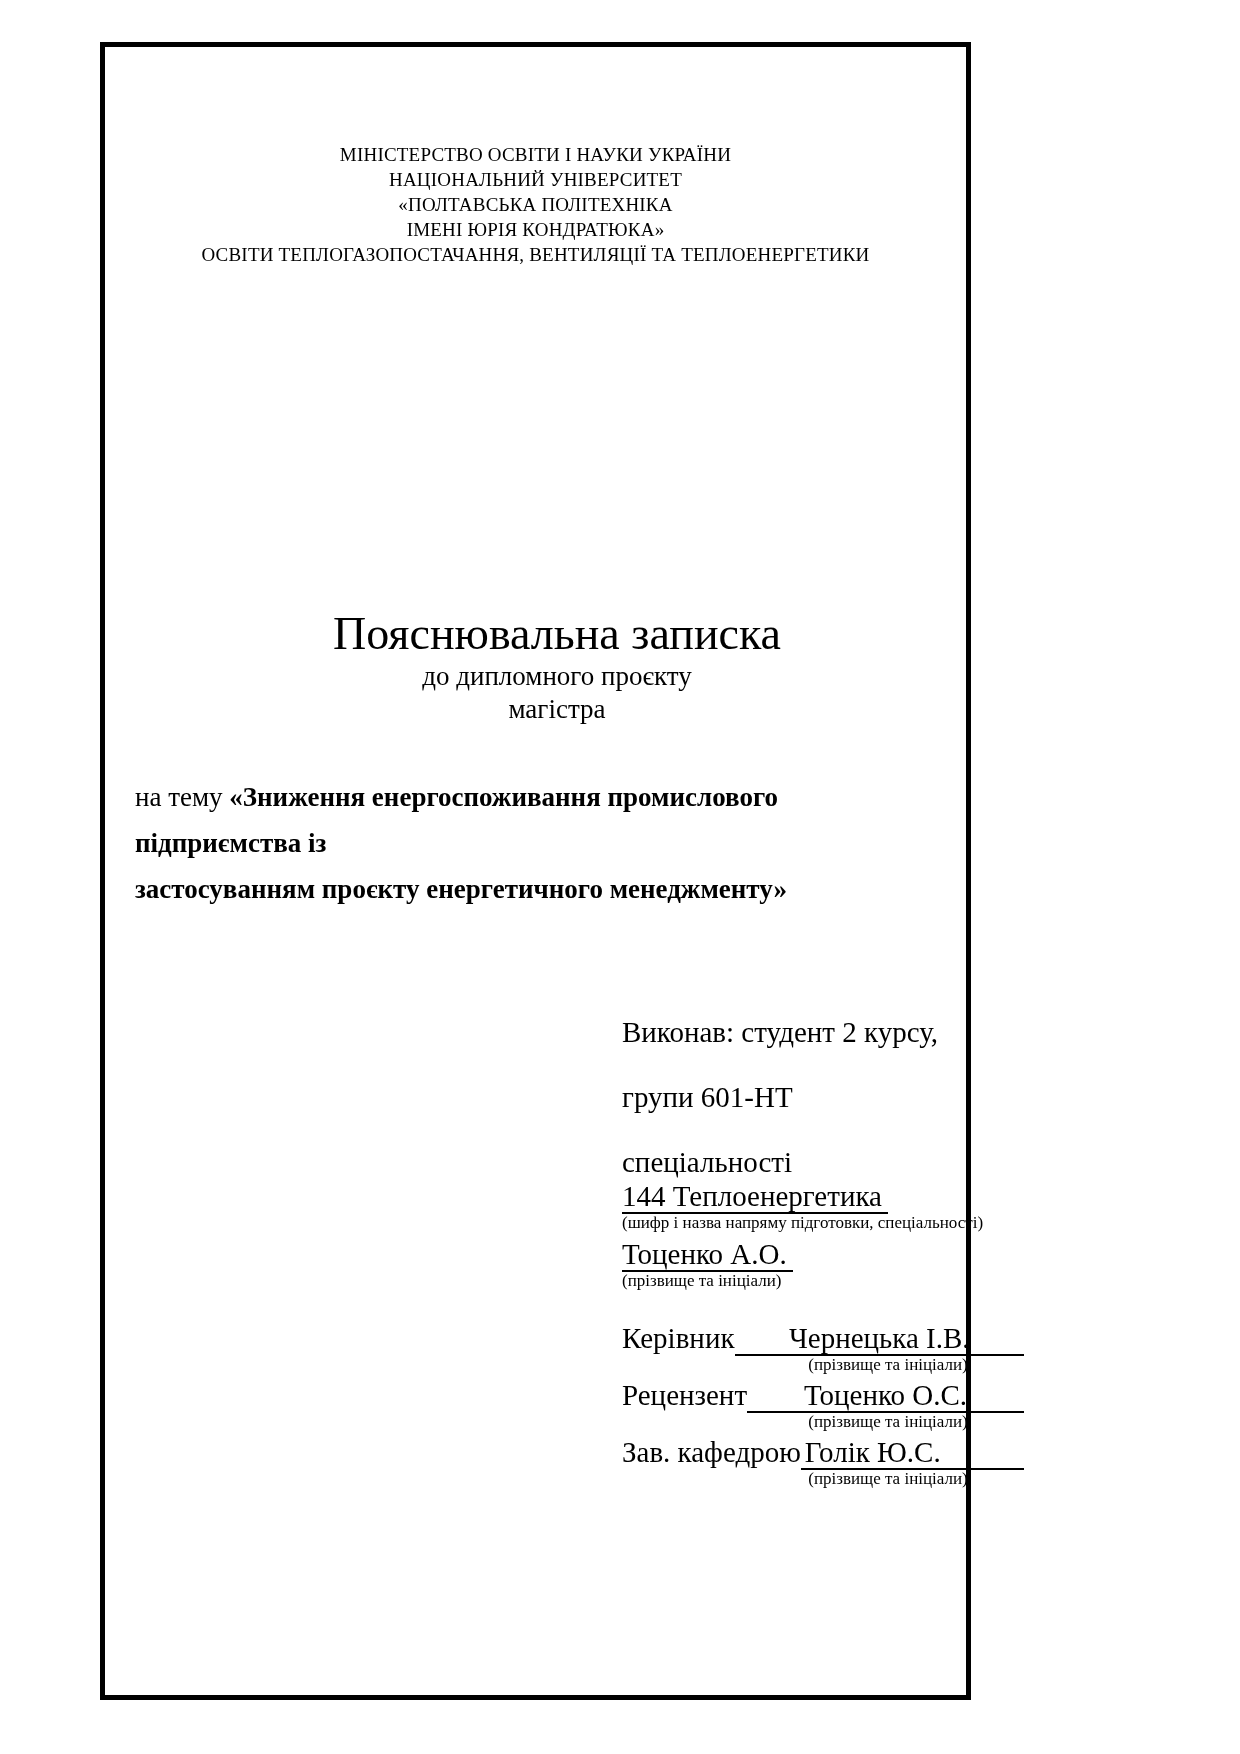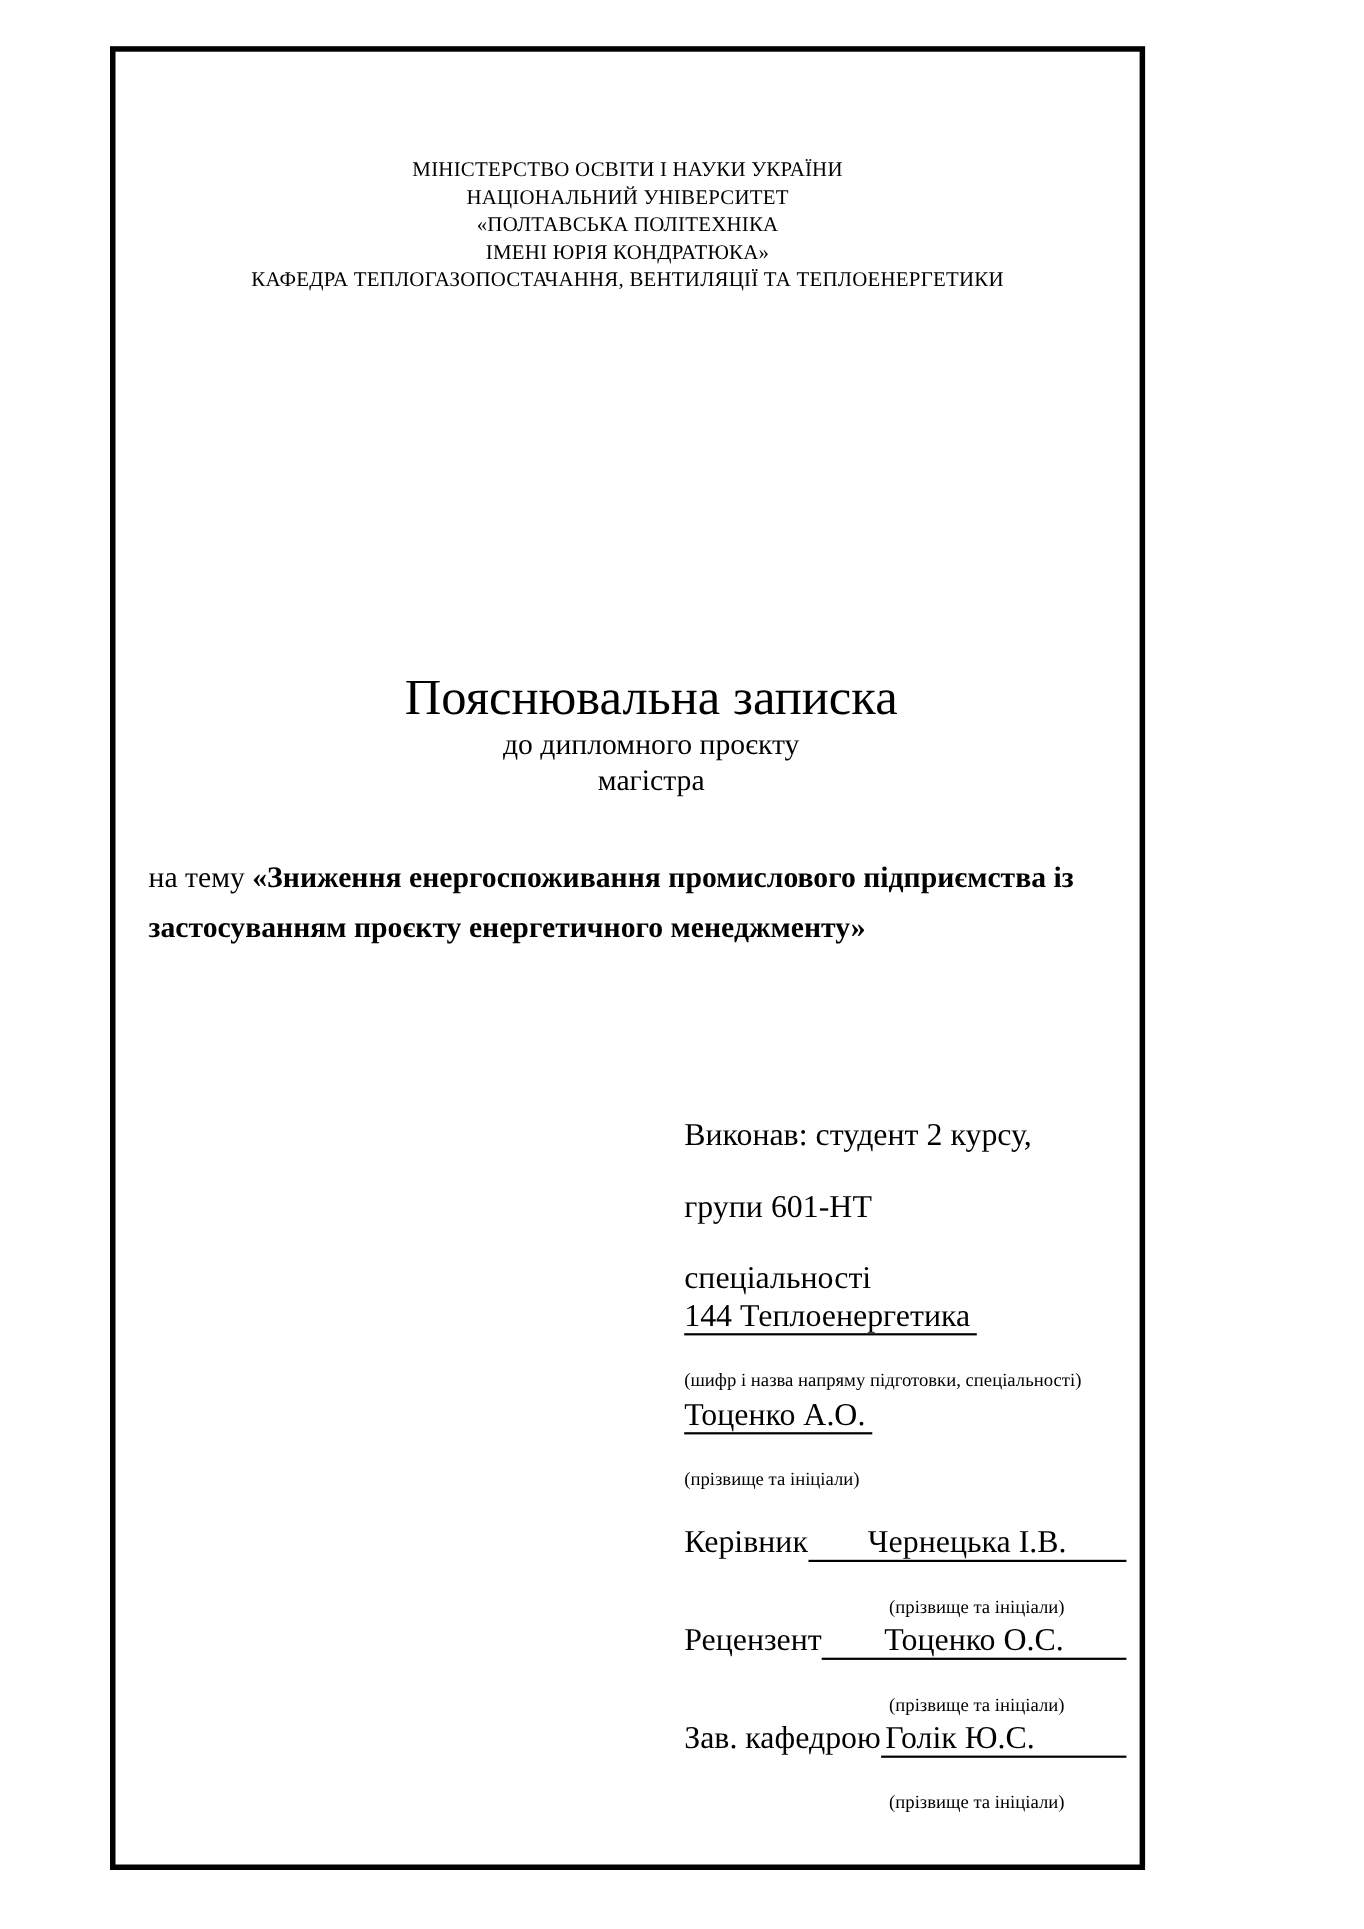--- a/index.html
+++ b/index.html
@@ -5,21 +5,21 @@
   html, body { margin: 0; padding: 0; background: #ffffff; }
   body {
     width: 1240px; height: 1754px;
     position: relative;
     font-family: "Liberation Serif", "DejaVu Serif", serif;
     color: #000;
     overflow: hidden;
   }
   .frame {
     position: absolute; left: 100px; top: 42px;
-    width: 941px; height: 1658px;
+    width: 871px; height: 1658px;
     border: 5px solid #000;
     box-sizing: border-box;
   }
   .header {
     position: absolute; top: 95px; left: 0; right: 0;
     text-align: center;
     font-size: 19px; line-height: 25px;
     letter-spacing: 0.2px;
   }
   .title-block {
@@ -43,21 +43,20 @@
   .s-line { line-height: 35px; margin-top: 30px; }
   .u-row { line-height: 32px; }
   .u {
     display: inline-block;
     border-bottom: 2px solid #000;
     padding-right: 6px;
   }
   .cap {
     font-size: 17px; line-height: 18px;
     margin-bottom: 6px;
-    margin-top: 32px;
   }
   .cap-gap { margin-bottom: 32px; }
   .sig-row {
     display: flex;
     line-height: 32px;
     white-space: nowrap;
   }
   .sig-label { flex: 0 0 auto; }
   .sig-line {
     flex: 1 1 auto;
@@ -79,21 +78,21 @@
 </head>
 <body>
 
 <div class="frame">
 
   <div class="header">
     <div>МІНІСТЕРСТВО ОСВІТИ І НАУКИ УКРАЇНИ</div>
     <div>НАЦІОНАЛЬНИЙ УНІВЕРСИТЕТ</div>
     <div>«ПОЛТАВСЬКА ПОЛІТЕХНІКА</div>
     <div>ІМЕНІ ЮРІЯ КОНДРАТЮКА»</div>
-    <div>КАФЕДРА ТЕПЛОГАЗОПОСТАЧАННЯ, ВЕНТИЛЯЦІЇ ТА ТЕПЛОЕНЕРГЕТИКИ</div>
+    <div>ОСВІТИ ТЕПЛОГАЗОПОСТАЧАННЯ, ВЕНТИЛЯЦІЇ ТА ТЕПЛОЕНЕРГЕТИКИ</div>
   </div>
 
   <div class="title-block">
     <div class="doc-title">Пояснювальна записка</div>
     <div class="doc-sub">до дипломного проєкту</div>
     <div class="doc-sub">магістра</div>
   </div>
 
   <div class="topic">
     <div class="topic-line"><span class="topic-prefix">на тему </span><span class="topic-bold">«Зниження енергоспоживання промислового підприємства із</span></div>

